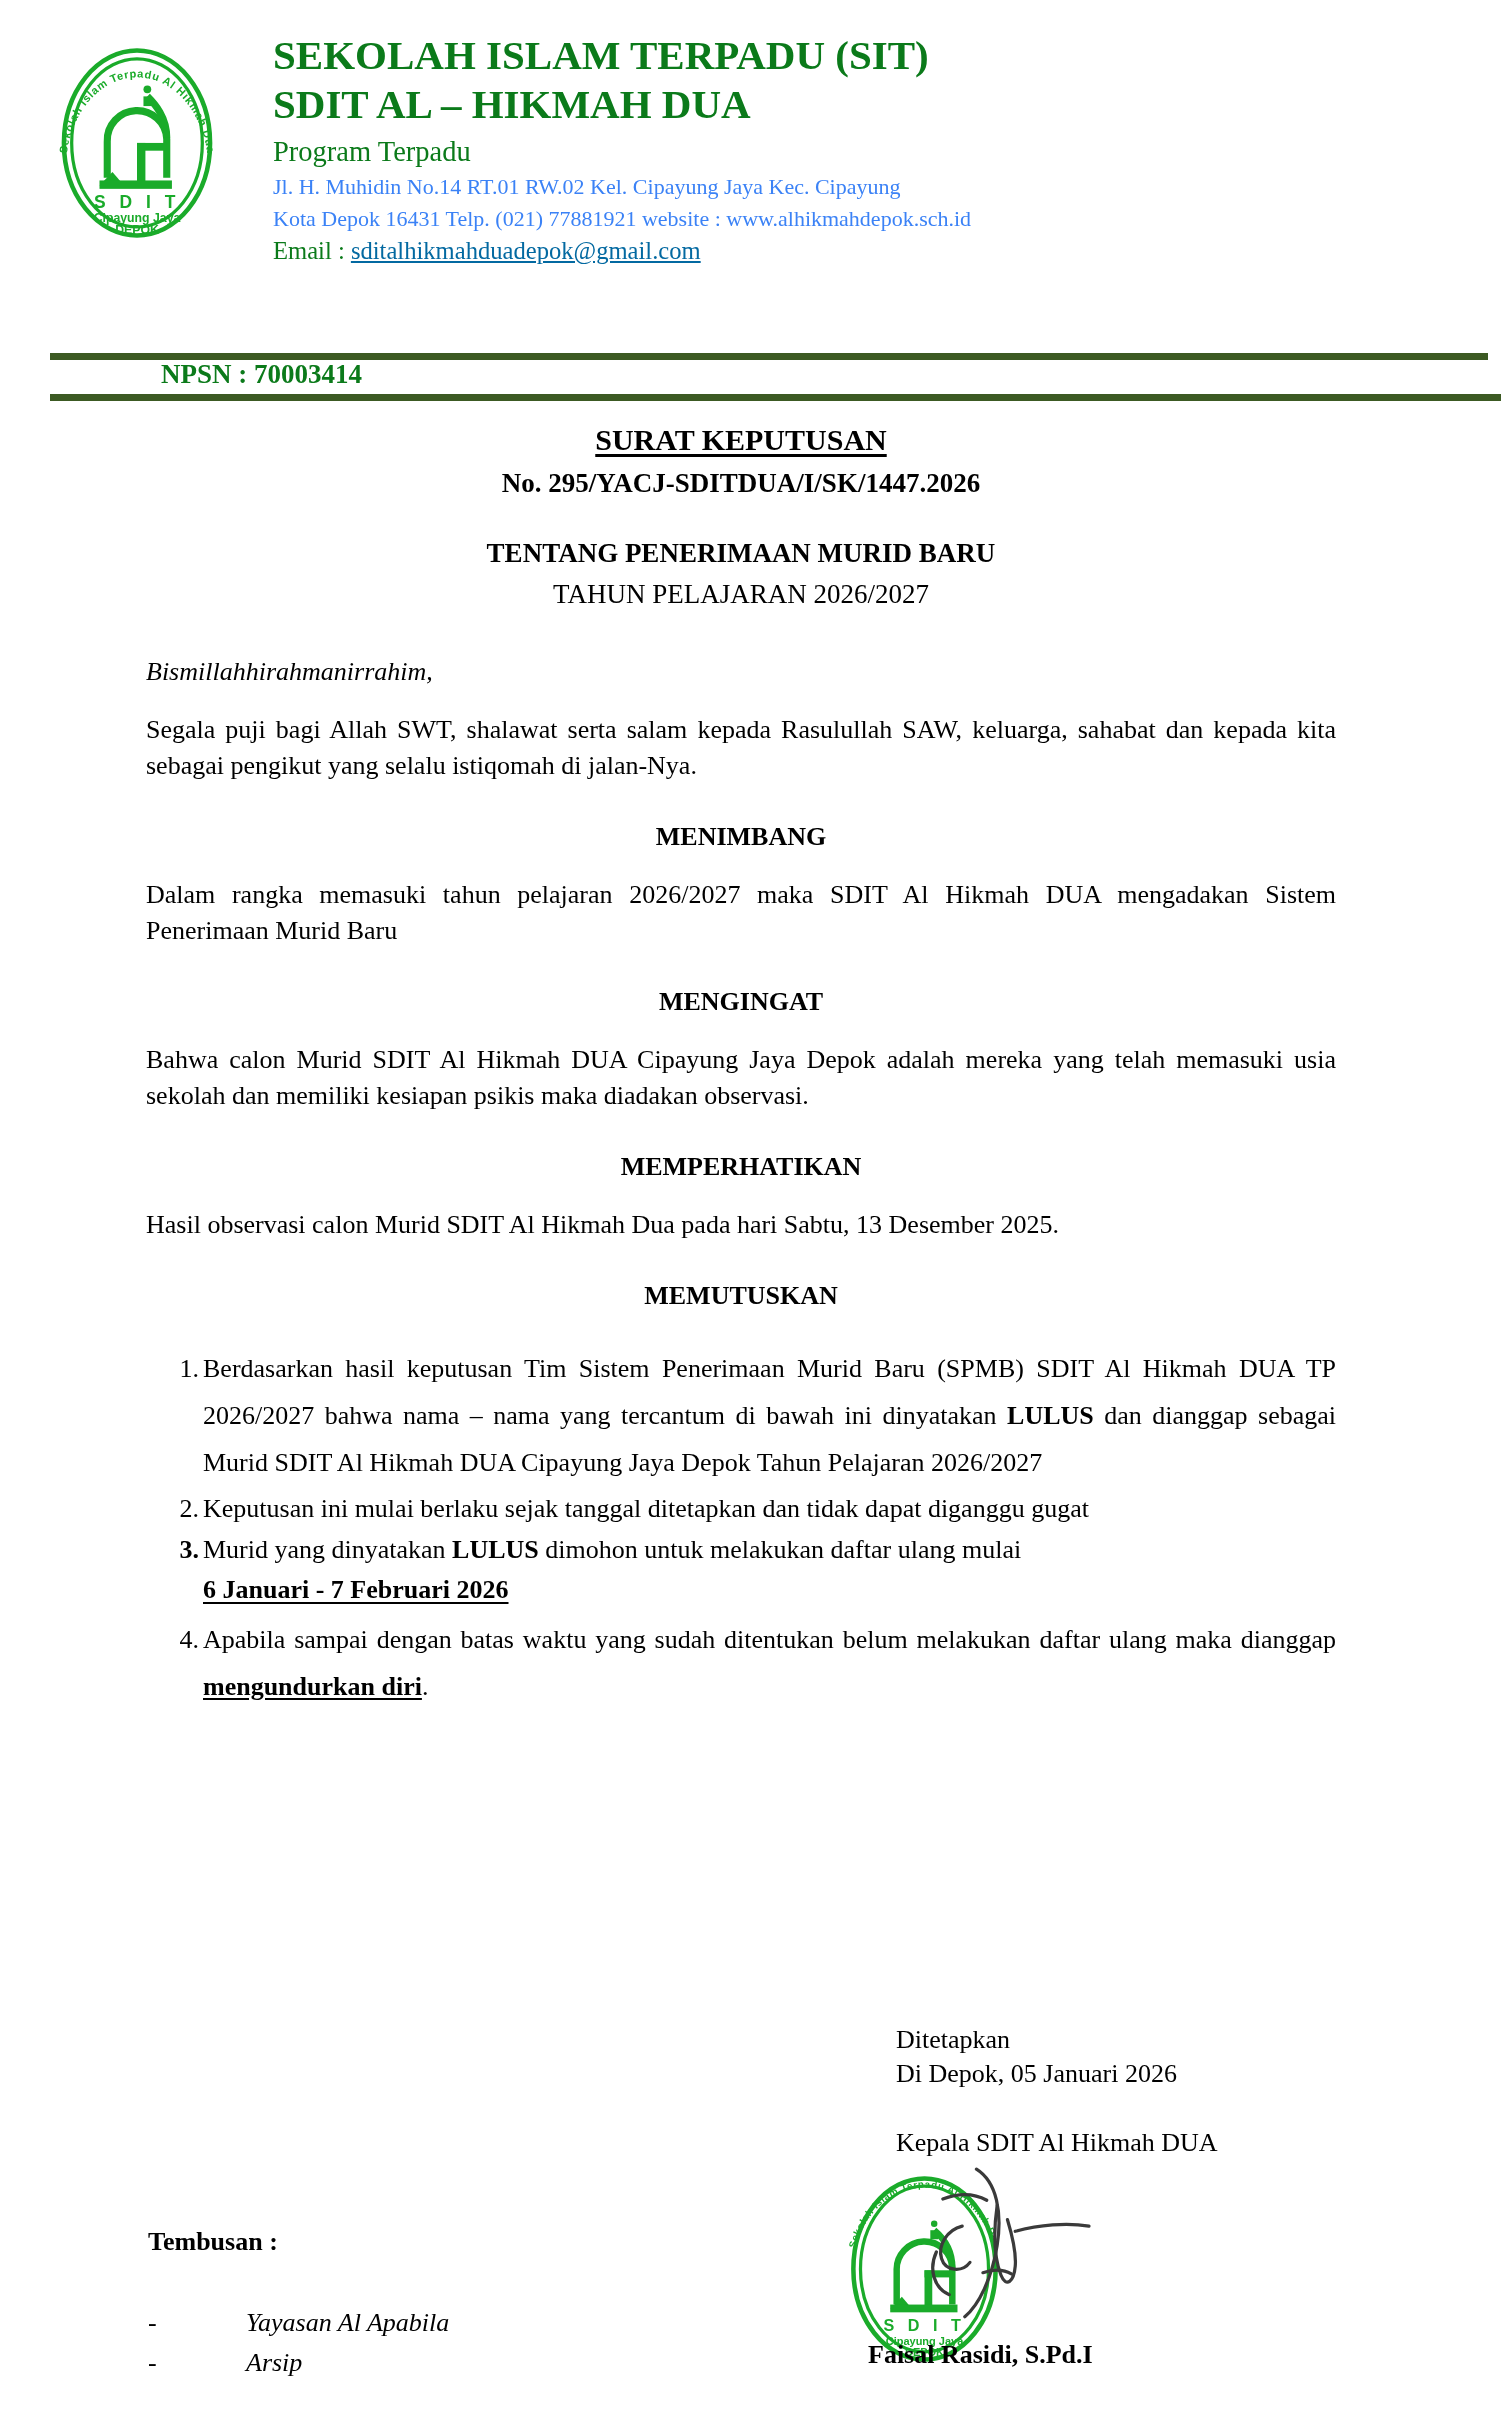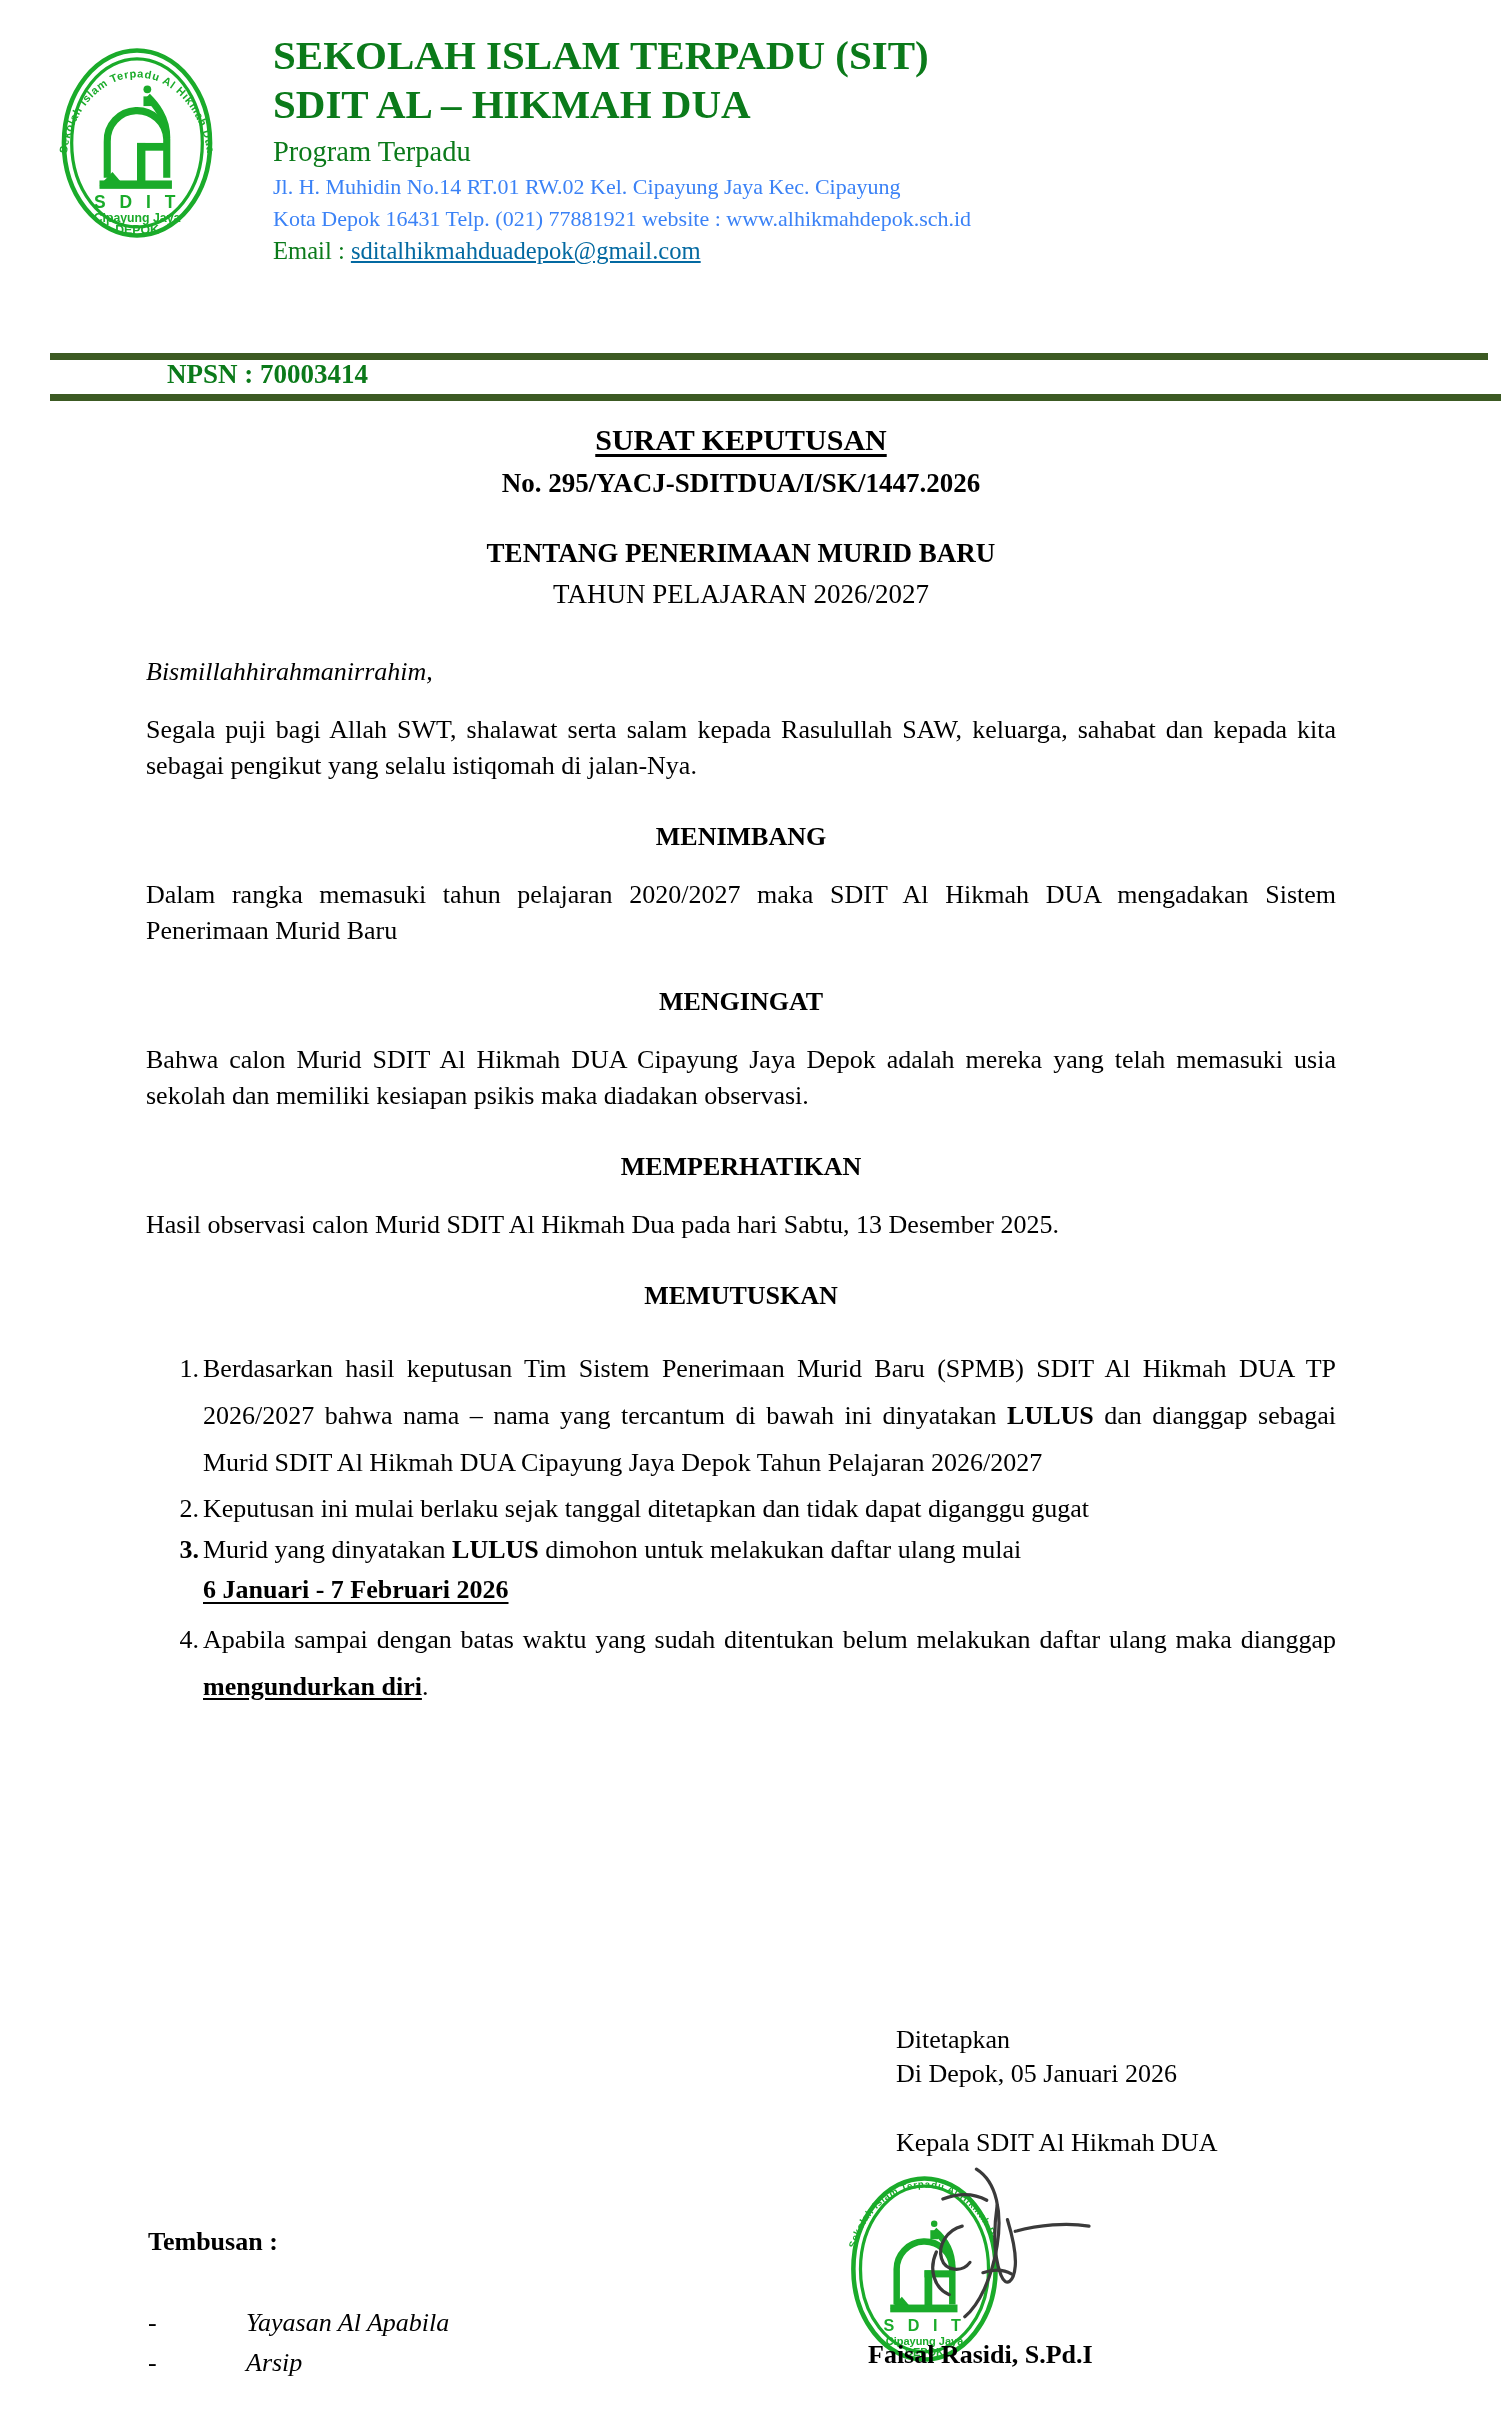--- a/index.html
+++ b/index.html
@@ -76,21 +76,21 @@
 
   
   .rule {
     position: absolute;
     background: #3c5a23;
   }
   .rule-top   { left: 50px;  top: 353px; width: 1438px; height: 7.1px; }
   .rule-bottom{ left: 50px;  top: 394px; width: 1451px; height: 7.1px; }
   .npsn {
     position: absolute;
-    left: 167px;
+    left: 161px;
     top: 357px;
     font-size: 27px;
     line-height: 35px;
     font-weight: bold;
     color: #0b7a1a;
     white-space: nowrap;
   }
 
   
   .body-area {
@@ -317,21 +317,21 @@
     <div class="doc-number ctr">No. 295/YACJ-SDITDUA/I/SK/1447.2026</div>
 
     <div class="doc-subject ctr">TENTANG PENERIMAAN MURID BARU</div>
     <div class="doc-year ctr">TAHUN PELAJARAN 2026/2027</div>
 
     <div class="bismillah">Bismillahhirahmanirrahim,</div>
 
     <div class="para">Segala puji bagi Allah SWT, shalawat serta salam kepada Rasulullah SAW, keluarga, sahabat dan kepada kita sebagai pengikut yang selalu istiqomah di jalan-Nya.</div>
 
     <div class="section-head">MENIMBANG</div>
-    <div class="para">Dalam rangka memasuki tahun pelajaran 2020/2027 maka SDIT Al Hikmah DUA mengadakan Sistem Penerimaan Murid Baru</div>
+    <div class="para">Dalam rangka memasuki tahun pelajaran 2026/2027 maka SDIT Al Hikmah DUA mengadakan Sistem Penerimaan Murid Baru</div>
 
     <div class="section-head">MENGINGAT</div>
     <div class="para">Bahwa calon Murid SDIT Al Hikmah DUA Cipayung Jaya Depok adalah mereka yang telah memasuki usia sekolah dan memiliki kesiapan psikis maka diadakan observasi.</div>
 
     <div class="section-head">MEMPERHATIKAN</div>
     <div class="para">Hasil observasi calon Murid SDIT Al Hikmah Dua pada hari Sabtu, 13 Desember 2025.</div>
 
     <div class="section-head">MEMUTUSKAN</div>
 
     <ol class="decisions">

